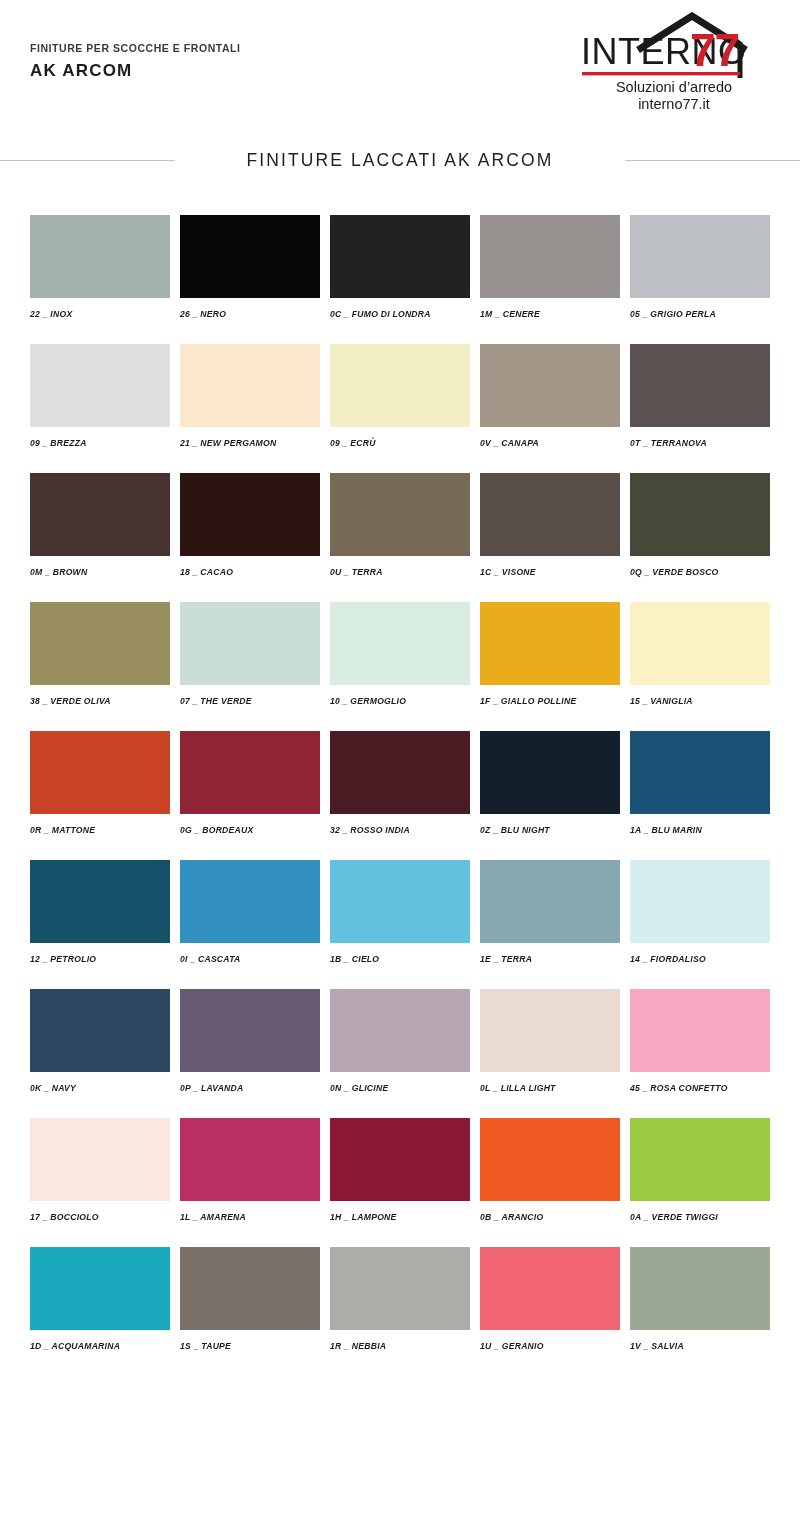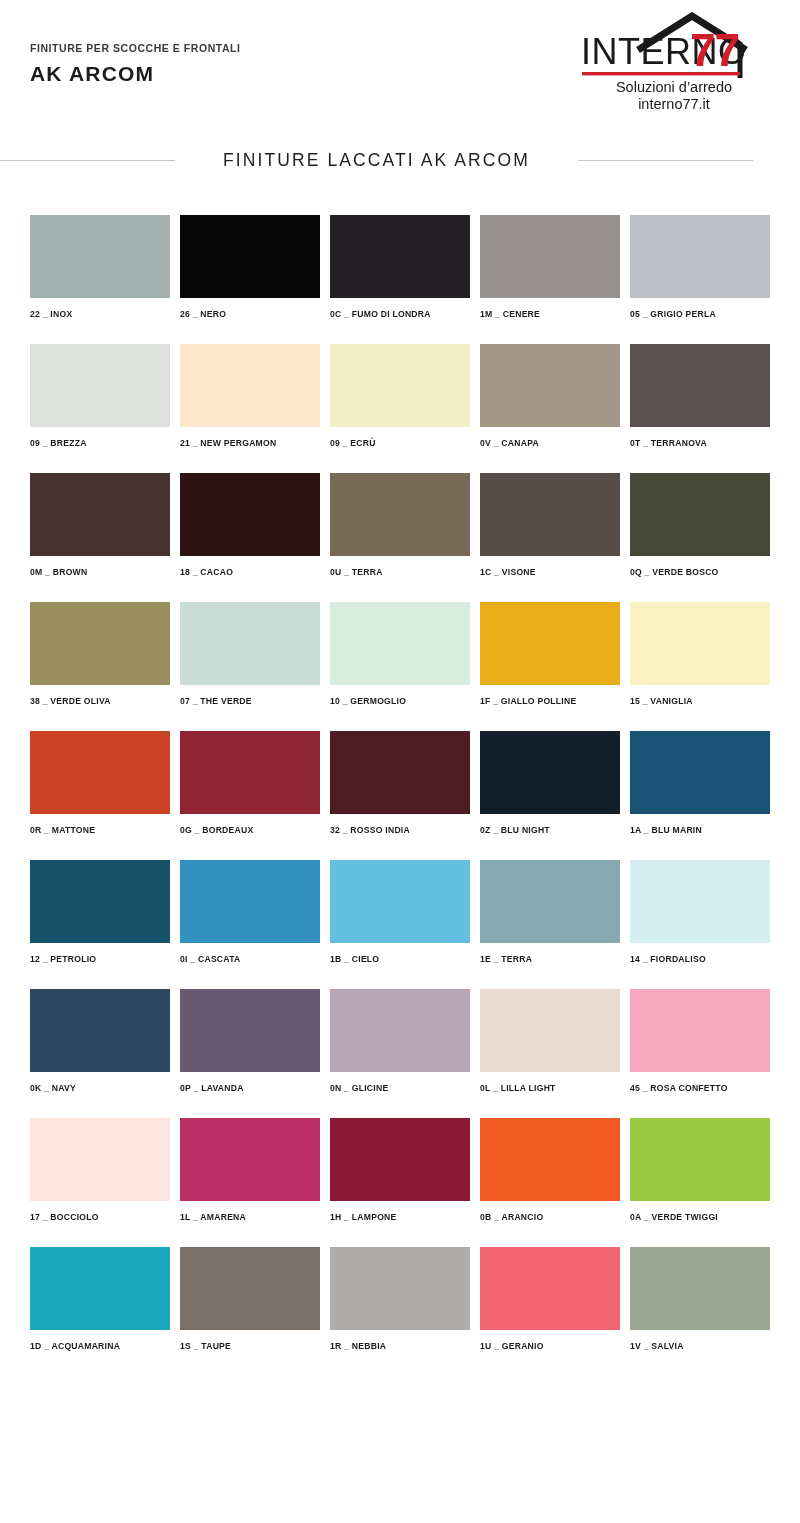--- a/index.html
+++ b/index.html
@@ -31,21 +31,21 @@
   .kicker {
     font-size: 10.5px;
     letter-spacing: 0.55px;
     color: #3a3a3a;
     font-weight: 700;
     line-height: 1.2;
     text-transform: uppercase;
   }
 
   .brand-title {
-    font-size: 21px;
+    font-size: 17px;
     font-weight: 700;
     letter-spacing: 1.2px;
     color: #1c1c1c;
     margin-top: 7px;
     line-height: 1.1;
   }
 
   
   .logo {
     position: absolute;
@@ -57,21 +57,21 @@
   .logo svg { display: block; width: 190px; height: 102px; }
 
   
   .section-title-row {
     position: absolute;
     top: 150px;
     left: 0;
     width: 800px;
     display: flex;
     align-items: center;
-    justify-content: flex-start;
+    justify-content: space-between;
     gap: 0;
   }
   .rule {
     height: 1px;
     background: #c6c6c6;
     width: 175px;
     flex: none;
   }
   .rule.left  { margin-right: 48px; }
   .rule.right { margin-left: 48px; }
@@ -87,20 +87,21 @@
   
   .grid {
     position: absolute;
     top: 215px;
     left: 30px;
     width: 740px;
     display: grid;
     grid-template-columns: repeat(5, 140px);
     column-gap: 10px;
     row-gap: 0;
+    font-style: italic;
   }
 
   .swatch-cell {
     width: 140px;
     height: 129px;
   }
 
   .swatch-chip {
     width: 140px;
     height: 83px;

